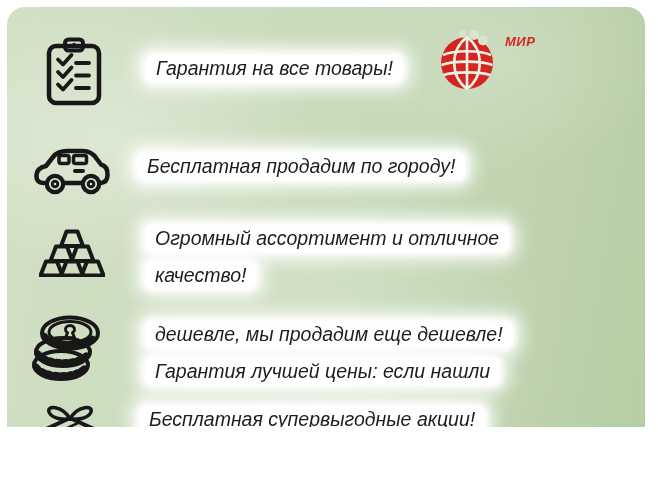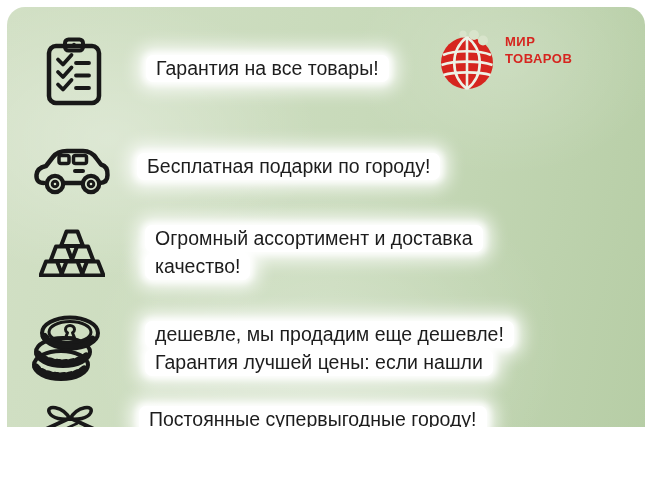--- a/index.html
+++ b/index.html
@@ -1,19 +1,20 @@
 <!DOCTYPE html>
 <html><head>
 <meta charset="utf-8">
 <style>
   html,body { margin:0; padding:0; background:#ffffff; }
   .stage {
     position:relative; width:658px; height:427px; overflow:hidden;
     background:#ffffff;
     font-family:"Liberation Sans", sans-serif;
+    font-style:italic;
   }
   .card {
     position:absolute; left:7px; top:7px; width:638px; height:471px;
     border-radius:18px;
     background:
       radial-gradient(300px 200px at 16% 28%, rgba(255,255,255,0.30), rgba(255,255,255,0) 70%),
       radial-gradient(340px 260px at 50% 72%, rgba(255,255,255,0.22), rgba(255,255,255,0) 70%),
       radial-gradient(220px 160px at 78% 12%, rgba(255,255,255,0.18), rgba(255,255,255,0) 70%),
       linear-gradient(100deg, #d2e0c5 0%, #c8daba 52%, #b6cda5 100%);
   }
@@ -23,21 +24,21 @@
   .benefit-icon { position:absolute; }
   .benefit-icon svg { display:block; }
 
   .benefit-text { position:absolute; }
   .line {
     display:table; white-space:nowrap;
     font-size:19.5px; line-height:22px; color:#1d1d1d;
     background:#ffffff; padding:2px 10px 3px; border-radius:7px;
     box-shadow: 0 0 6px 3px rgba(255,255,255,0.95), 0 0 16px 10px rgba(255,255,255,0.72);
   }
-  .line + .line { margin-top:1px; }
+  .line + .line { margin-top:10px; }
 
   .brand-globe { position:absolute; left:437px; top:29px; }
   .brand-text {
     position:absolute; left:505px; top:33px;
     font-size:13px; font-weight:bold; line-height:17px; letter-spacing:0.5px;
     color:#d6251f;
   }
 
   .watermark { position:absolute; left:543px; top:454px; display:flex; align-items:center;margin-top:32px; }
   .watermark-label {
@@ -64,21 +65,20 @@
         <path d="M4.5 36 C17 31.5 43 31.5 55.5 36"></path>
         <path d="M6.5 46 C17 42.5 43 42.5 53.5 46"></path>
       </g>
       <circle cx="26" cy="5" r="3.6" fill="#d8e4cb"></circle>
       <circle cx="37" cy="6" r="5" fill="#d8e4cb"></circle>
       <circle cx="46" cy="11.5" r="5" fill="#d8e4cb"></circle>
     </svg>
   </span>
   <div class="brand-text">
     <div>МИР</div>
-    <div>ТОВАРОВ</div>
   </div>
 
   <span class="benefit-icon" style="left:44px; top:36px;">
     <svg width="60" height="72" viewBox="0 0 60 72">
       <rect class="ic" x="5" y="10" width="50" height="57" rx="7" stroke-width="4.5"></rect>
       <rect class="ic" x="21" y="3.5" width="18" height="11" rx="3.5" stroke-width="4" fill="#d7e3ca"></rect>
       <circle cx="30" cy="8.5" r="1.8" fill="#181818"></circle>
       <path class="ic" stroke-width="3.8" d="M14 23.5 l5 5 l8.5 -9.5"></path>
       <path class="ic" stroke-width="3.8" d="M14 36 l5 5 l8.5 -9.5"></path>
       <path class="ic" stroke-width="3.8" d="M14 48.5 l5 5 l8.5 -9.5"></path>
@@ -96,37 +96,37 @@
       <rect class="ic" x="26" y="12.5" width="10" height="8" rx="2" stroke-width="3.5"></rect>
       <rect class="ic" x="40.5" y="12.5" width="13" height="8" rx="2" stroke-width="3.5"></rect>
       <path class="ic" stroke-width="4" d="M42 28 h8"></path>
       <circle class="ic" cx="22" cy="41" r="8.2" stroke-width="4.2" fill="#cfe0c1"></circle>
       <circle class="ic" cx="22" cy="41" r="2.8" stroke-width="3"></circle>
       <circle class="ic" cx="58" cy="41" r="8.2" stroke-width="4.2" fill="#cfe0c1"></circle>
       <circle class="ic" cx="58" cy="41" r="2.8" stroke-width="3"></circle>
     </svg>
   </span>
   <div class="benefit-text" style="left:137px; top:153px;">
-    <span class="line">Бесплатная подарки по городу!</span>
+    <span class="line">Бесплатная продадим по городу!</span>
   </div>
 
   <span class="benefit-icon" style="left:39px; top:227px;">
     <svg width="66" height="50" viewBox="0 0 66 50">
       <g class="ic" stroke-width="4">
         <path d="M22 19 L27.5 4.5 L38.5 4.5 L44 19 Z"></path>
         <path d="M11.5 34 L17 19.5 L28 19.5 L33.5 34 Z"></path>
         <path d="M32.5 34 L38 19.5 L49 19.5 L54.5 34 Z"></path>
         <path d="M1.5 48.5 L7 34.5 L18 34.5 L23.5 48.5 Z"></path>
         <path d="M22 48.5 L27.5 34.5 L38.5 34.5 L44 48.5 Z"></path>
         <path d="M42.5 48.5 L48 34.5 L59 34.5 L64.5 48.5 Z"></path>
       </g>
     </svg>
   </span>
   <div class="benefit-text" style="left:145px; top:225px;">
-    <span class="line">Огромный ассортимент и доставка</span>
+    <span class="line">Огромный ассортимент и отличное</span>
     <span class="line">качество!</span>
   </div>
 
   <span class="benefit-icon" style="left:30px; top:308px;">
     <svg width="74" height="76" viewBox="0 0 74 76">
       <ellipse class="ic" cx="31" cy="57" rx="27" ry="14" stroke-width="4" fill="#cbdcbb"></ellipse>
       <path class="ic" stroke-width="7" stroke-dasharray="2.5 4.5" d="M6 59 A27 14 0 0 0 56 59"></path>
       <ellipse class="ic" cx="33" cy="44" rx="27" ry="14" stroke-width="4" fill="#cbdcbb"></ellipse>
       <path class="ic" stroke-width="7" stroke-dasharray="2.5 4.5" d="M8 46 A27 14 0 0 0 58 46"></path>
       <ellipse class="ic" cx="40" cy="25" rx="28" ry="15.5" stroke-width="4" fill="#cbdcbb"></ellipse>
@@ -145,21 +145,21 @@
       <path class="ic" stroke-width="4" d="M14 32 L40 20 L66 32 L40 44 Z"></path>
       <path class="ic" stroke-width="4" d="M14 32 L14 58 L40 72 L40 44 Z"></path>
       <path class="ic" stroke-width="4" d="M66 32 L66 58 L40 72 L40 44 Z"></path>
       <path d="M23 36.5 L23 63 L31 67.5 L31 40.5 Z" fill="#181818"></path>
       <path class="ic" stroke-width="2.5" d="M23 36.5 L47 25.5 M31 40.5 L55 29.5"></path>
       <path class="ic" stroke-width="3.5" d="M40 21 C33 8 15 6 19.5 15 C22.5 20.5 33 22 40 21 Z"></path>
       <path class="ic" stroke-width="3.5" d="M40 21 C47 8 65 6 60.5 15 C57.5 20.5 47 22 40 21 Z"></path>
     </svg>
   </span>
   <div class="benefit-text" style="left:139px; top:406px;">
-    <span class="line">Постоянные супервыгодные городу!</span>
+    <span class="line">Бесплатная супервыгодные акции!</span>
   </div>
 
   <div class="watermark">
     <span>
       <svg width="38" height="38" viewBox="0 0 38 38" fill="rgba(255,255,255,0.78)">
         <circle cx="9" cy="10" r="4.4"></circle>
         <circle cx="25" cy="10.5" r="7"></circle>
         <circle cx="11" cy="27" r="10"></circle>
         <circle cx="27.5" cy="25" r="5.6"></circle>
       </svg>

